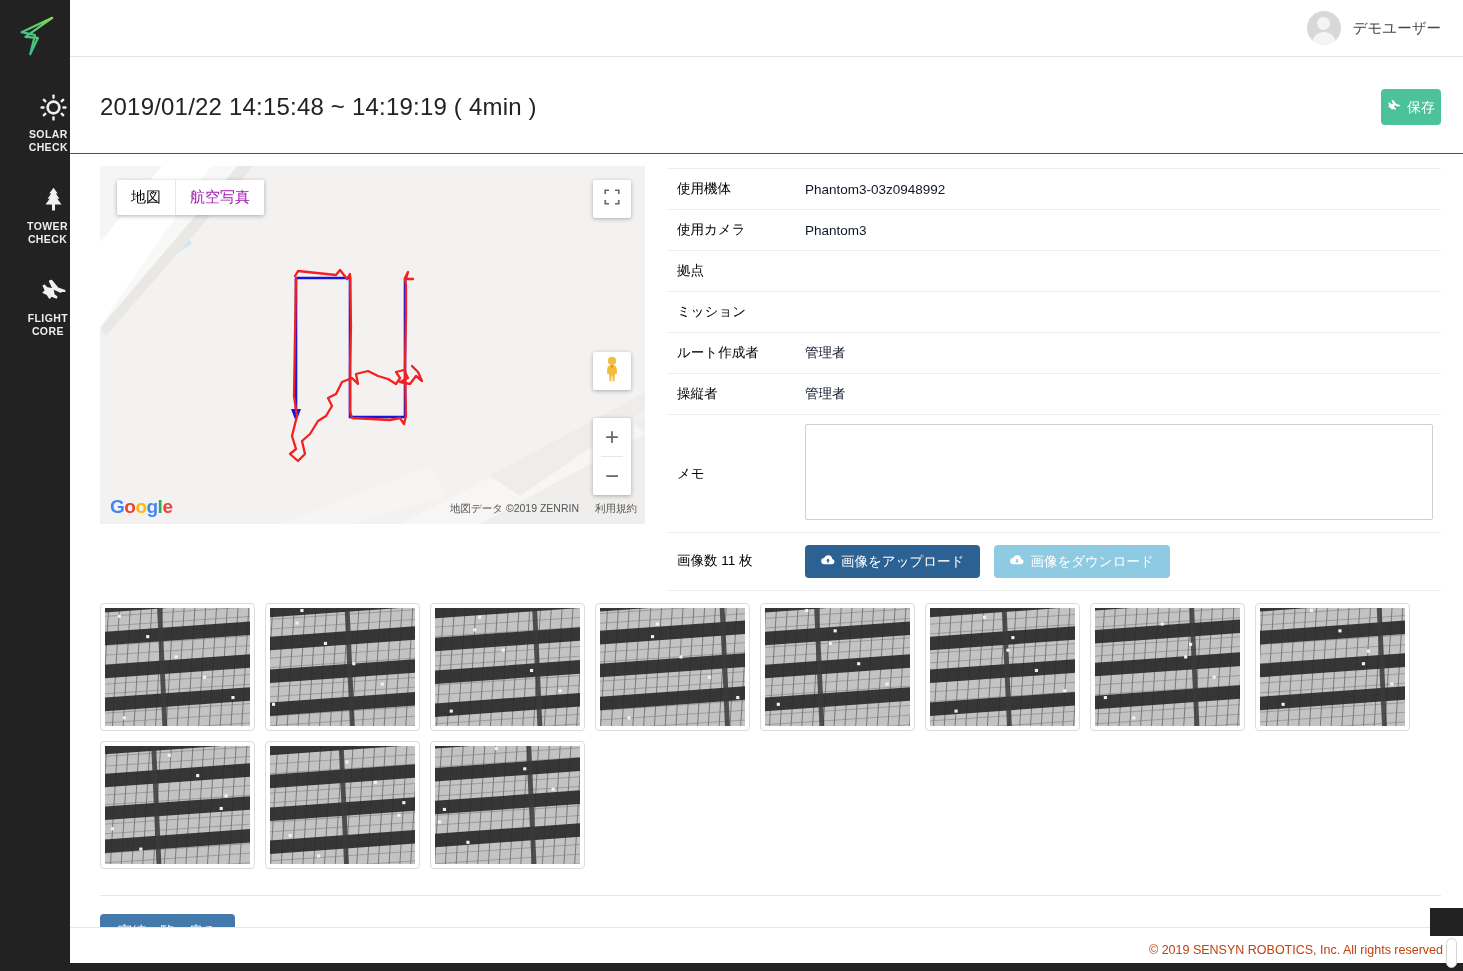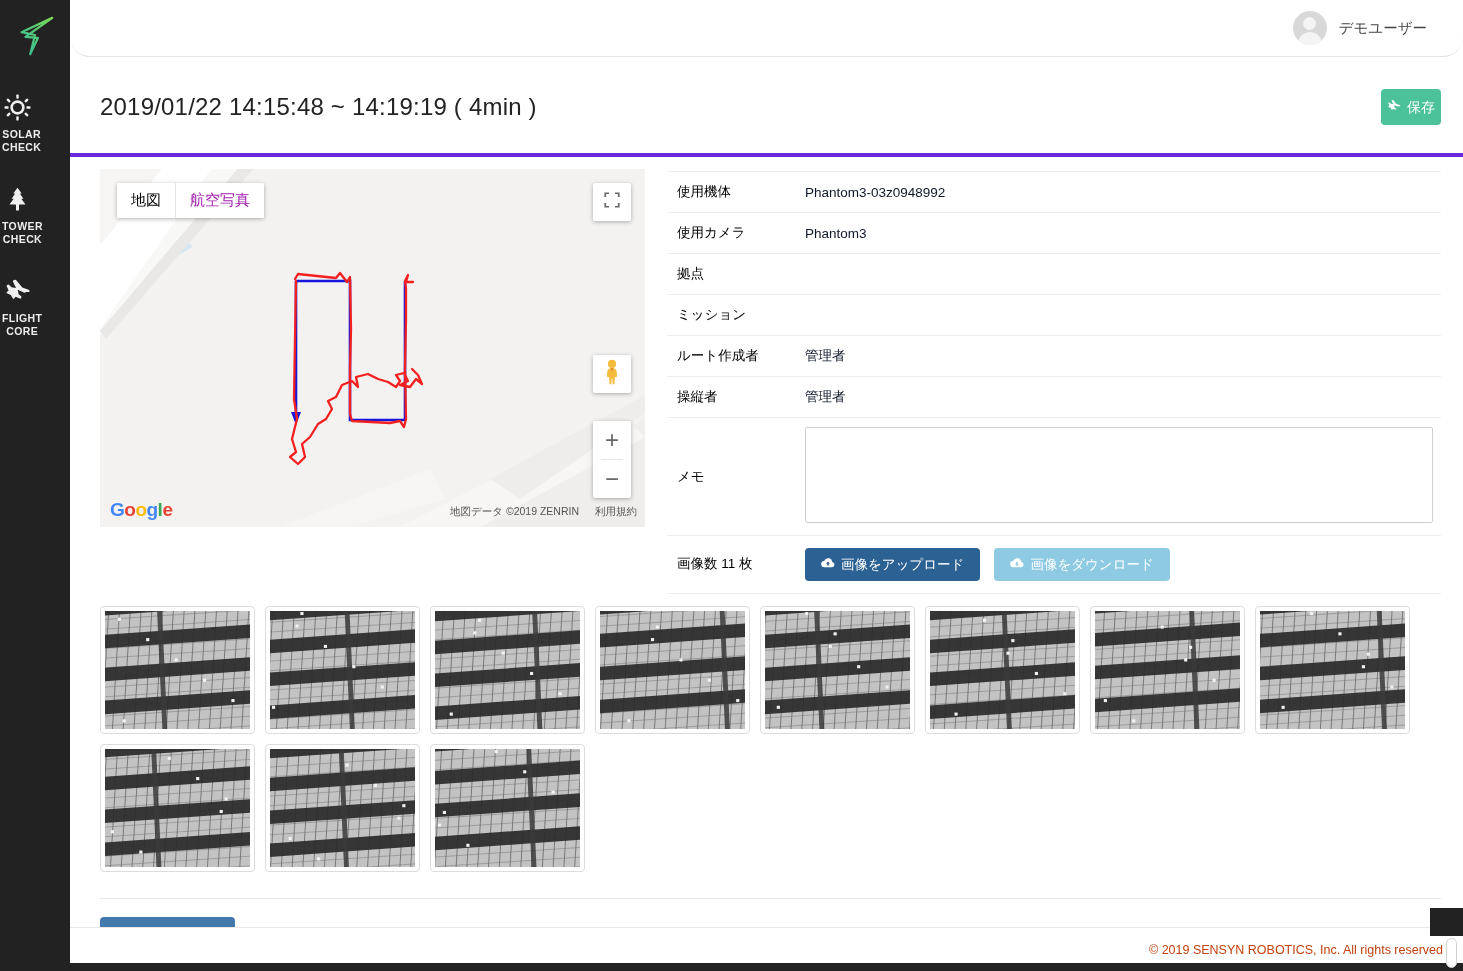--- a/index.html
+++ b/index.html
@@ -31,21 +31,21 @@
   .brand-logo {
     width: 48px; height: 48px;
     margin-bottom: 22px;
     display: flex; align-items: center; justify-content: center;
   }
   .nav-item {
     width: 70px;
     padding: 10px 2px 6px 2px;
     display: flex;
     flex-direction: column;
-    align-items: flex-start;
+    align-items: flex-end;
     margin-bottom: 14px;
     cursor: pointer;
   }
   .nav-icon {
     width: 30px; height: 30px;
     display: flex; align-items: center; justify-content: center;
     margin-bottom: 6px;
   }
   .nav-label {
     font-size: 10.5px;
@@ -68,22 +68,21 @@
 
   
   .topbar {
     height: 57px;
     min-height: 57px;
     background: #ffffff;
     border-bottom: 1px solid #e4e4e4;
     display: flex;
     align-items: center;
     justify-content: flex-end;
-    padding-right: 36px;
-    border-radius: 20px;
+    padding-right: 22px;
   }
   .user-box { display: flex; align-items: center; gap: 12px; cursor: pointer; }
   .avatar {
     width: 34px; height: 34px; border-radius: 50%;
     background: #d8d8d8;
     overflow: hidden; position: relative;
   }
   .avatar .head {
     position: absolute; width: 13px; height: 13px; border-radius: 50%;
     background: #f4f4f4; left: 10.5px; top: 6px;
@@ -98,21 +97,21 @@
   .content-wrap {
     flex: 1;
     background: #ffffff;
     padding: 0;
     overflow: hidden;
     position: relative;
   }
   .page-head {
     display: flex; align-items: center; justify-content: space-between;
     padding: 20px 22px 16px 30px;
-    border-bottom: 4px solid #6d28d9;
+    border-bottom: 1px solid #6d28d9;
     gap: 9px;
   }
   .page-title {
     font-size: 24px;
     color: #232323;
     font-weight: normal;
     letter-spacing: .2px;
   }
   .btn {
     border: none;

